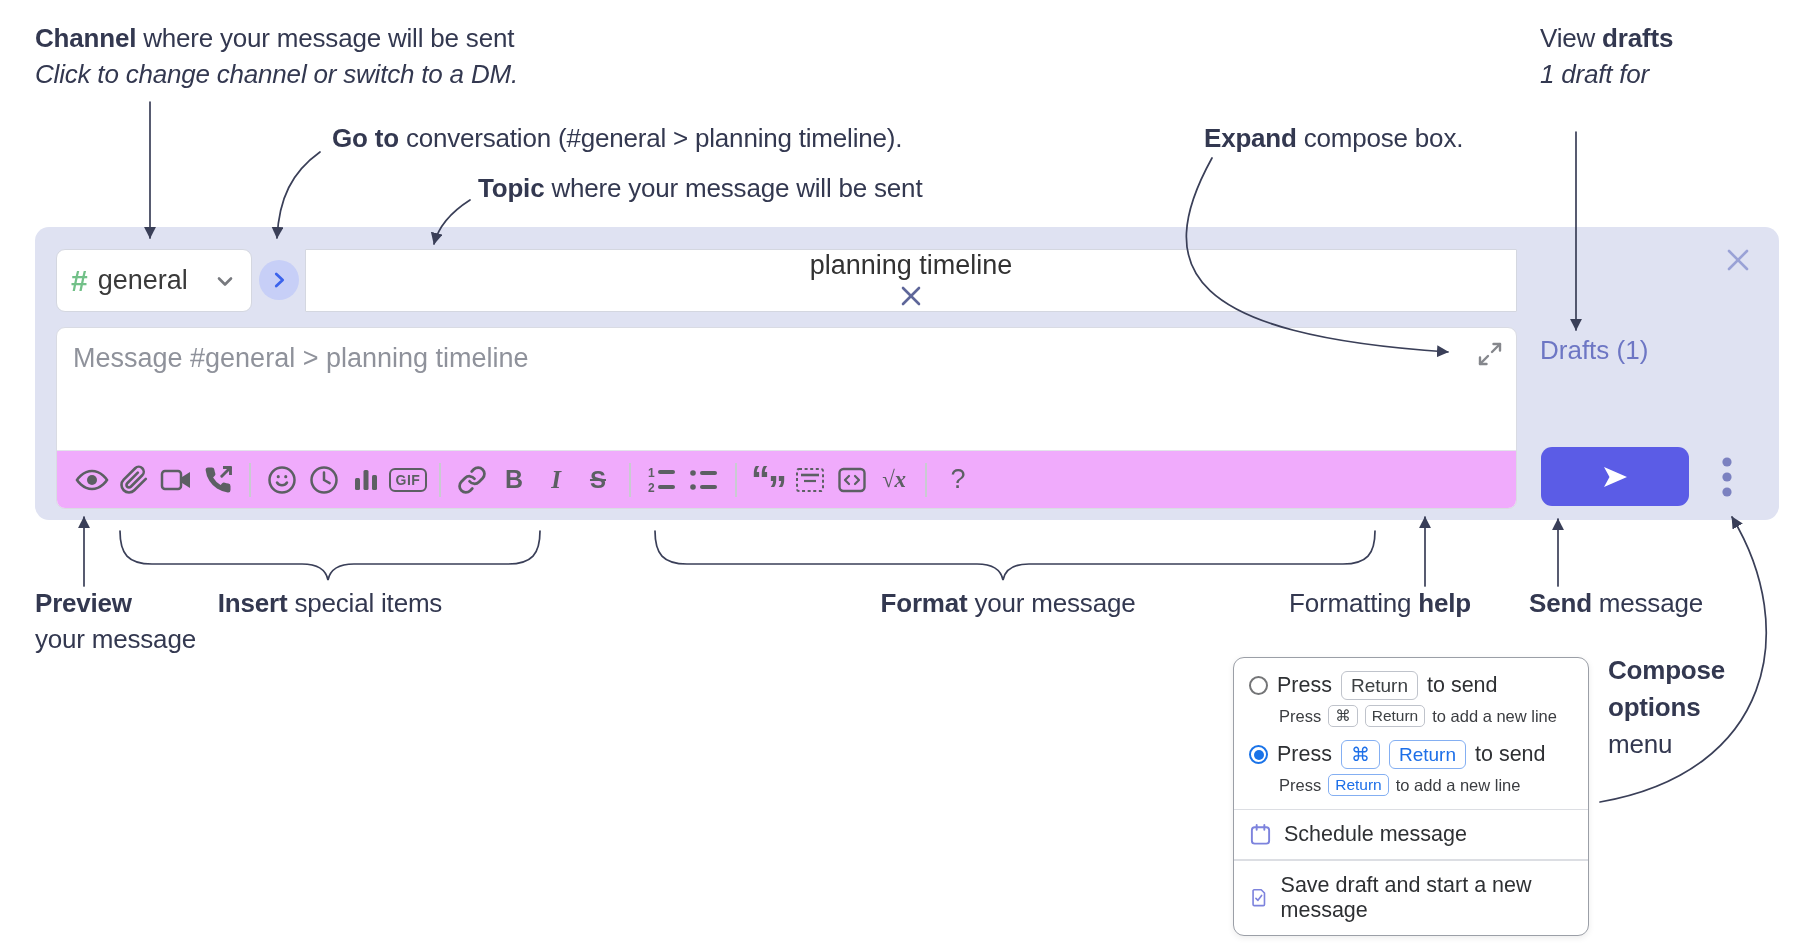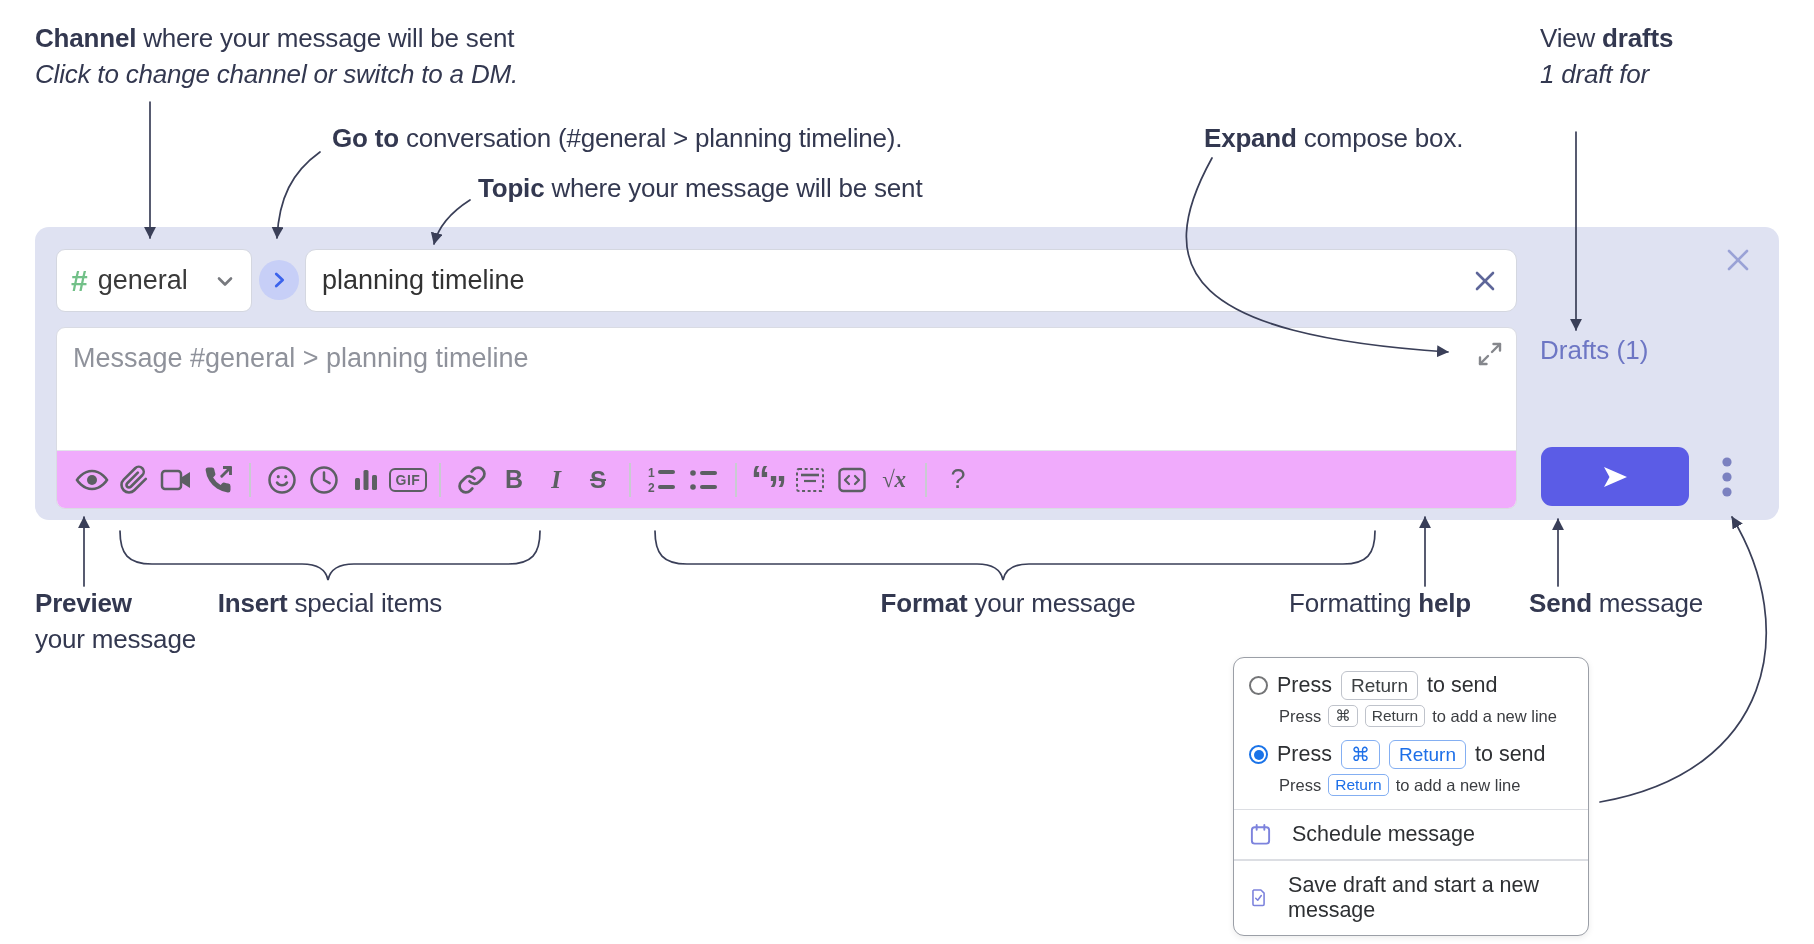--- a/index.html
+++ b/index.html
@@ -17,22 +17,22 @@
   .compose-box{position:absolute;left:35px;top:227px;width:1744px;height:293px;
                background:#dfe2f2;border-radius:14px;}
   .channel-select{position:absolute;left:21px;top:22px;width:196px;height:63px;background:#fff;
                   border:1px solid #d4d7e0;border-radius:9px;display:flex;align-items:center;
                   gap:10px;padding:0 14px;box-sizing:border-box;cursor:pointer;}
   .hash{color:#72c088;font-size:30px;font-weight:700;line-height:1;}
   .channel-name{font-size:27px;color:#3a3a3a;flex:1;}
   .goto-btn{position:absolute;left:224px;top:33px;width:40px;height:40px;border-radius:50%;
             background:#c7cff7;display:flex;align-items:center;justify-content:center;cursor:pointer;}
   .topic-input{position:absolute;left:270px;top:22px;width:1212px;height:63px;background:#fff;
-               border:1px solid #d4d7e0;border-radius:11px;display:flex;align-items:center;
-               padding:0 16px;box-sizing:border-box;}
+               border:1px solid #d4d7e0;border-radius:1px;display:flex;align-items:center;
+               padding:0 16px;box-sizing:border-box;flex-direction:column;}
   .topic-text{font-size:27px;color:#323232;flex:1;}
   .compose-close{position:absolute;right:24px;top:16px;width:34px;height:34px;cursor:pointer;}
   .message-box{position:absolute;left:21px;top:100px;width:1461px;height:182px;background:#fff;
                border:1px solid #d9dbe3;border-radius:9px;box-sizing:border-box;}
   .placeholder{position:absolute;left:16px;top:15px;font-size:27px;color:#8f929b;}
   .expand-btn{position:absolute;right:12px;top:12px;width:28px;height:28px;cursor:pointer;}
   .toolbar{position:absolute;left:0;bottom:0;width:100%;height:58px;background:#f0abfc;
            border-top:1px solid #e3e4ea;border-radius:0 0 8px 8px;display:flex;
            align-items:center;padding:0 2px 0 14px;box-sizing:border-box;}
   .tb-icon{width:42px;height:40px;display:flex;align-items:center;justify-content:center;
@@ -66,21 +66,21 @@
          flex:0 0 auto;cursor:pointer;}
   .radio.sel{border-color:#1a73e8;position:relative;}
   .radio.sel::after{content:"";position:absolute;left:2.5px;top:2.5px;width:10px;height:10px;
                     border-radius:50%;background:#1a73e8;}
   .key{border:1.4px solid #bfc3cb;border-radius:6px;background:#fff;color:#3c4043;
        padding:1px 9px;font-size:19px;line-height:25px;}
   .key.sm{font-size:15.5px;line-height:20px;padding:0 6px;border-radius:5px;}
   .key.blue{border-color:#84aff2;color:#1d6fe8;}
   .om-divider{height:1.4px;background:#dcdee3;}
   .om-items{padding:7px 0;}
-  .om-item{display:flex;align-items:center;gap:20px;padding:5px 15px;font-size:21.5px;
+  .om-item{display:flex;align-items:center;gap:12px;padding:5px 15px;font-size:21.5px;
            color:#2e3033;cursor:pointer;}
 
   
   .overlay{position:absolute;left:0;top:0;pointer-events:none;}
   svg{display:block;}
 </style>
 </head>
 <body>
 
 <div class="stage">
@@ -285,20 +285,25 @@
     <b>Insert</b><span> special items</span>
   </div>
   <div class="ann center" style="left:1008px;top:585px">
     <b>Format</b><span> your message</span>
   </div>
   <div class="ann center" style="left:1380px;top:585px">
     <span>Formatting </span><b>help</b>
   </div>
   <div class="ann center" style="left:1616px;top:585px">
     <b>Send</b><span> message</span>
+  </div>
+  <div class="ann" style="left:1608px;top:652px;line-height:37px">
+    <b>Compose</b><br>
+    <b>options</b><br>
+    <span>menu</span>
   </div>
 
   <div class="options-menu">
     <div class="om-sect">
       <div class="om-row">
         <span class="radio"></span>
         <span>Press</span>
         <span class="key">Return</span>
         <span>to send</span>
       </div>

